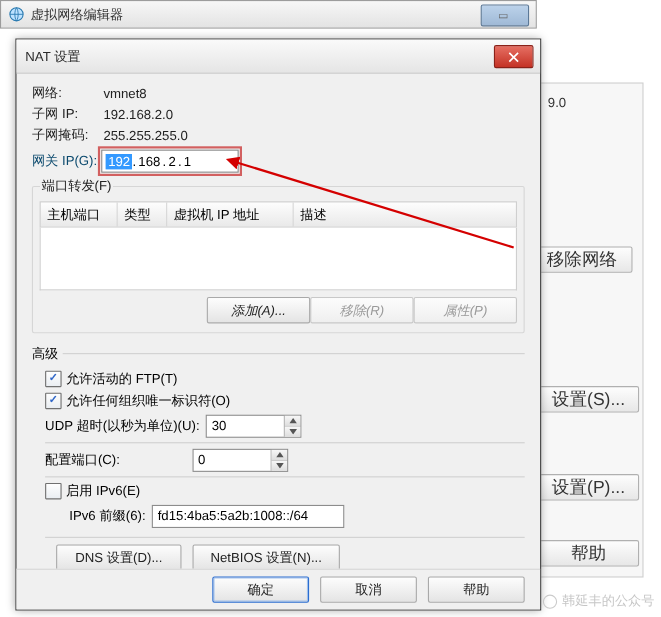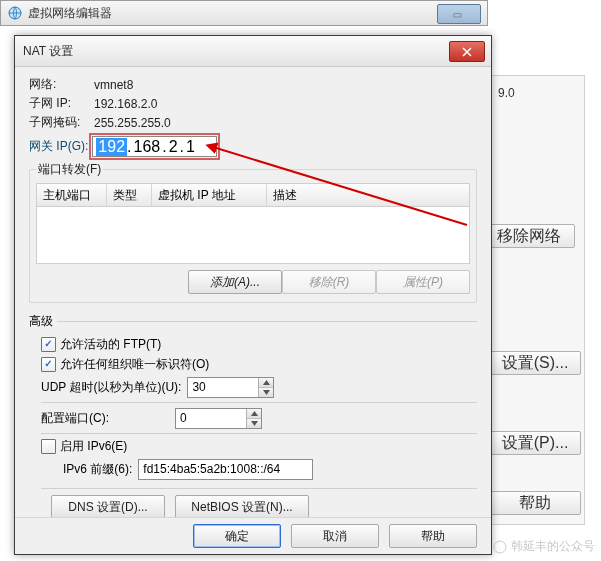--- a/index.html
+++ b/index.html
@@ -86,21 +86,21 @@
   .row { display:flex; align-items:center; height:19px; }
   .row .lab { width:65px; color:#222; }
   .row .val { color:#222; }
 
   .gw-row { display:flex;align-items:center;margin-top:4px;gap:4px;}
   .gw-row .lab { color:#0c4a6e; }
   .ip-input {
     background:#fff;border:1px solid #888;
     height:19px; width:117px;
     display:flex;align-items:center;
-    font-family:inherit;font-size:16px;
+    font-family:inherit;font-size:12px;
     padding:0 3px;
   }
   .ip-input .sel { background:#3399ff;color:#fff;padding:0 2px;}
   .ip-input span { padding:0 2px; }
   .hl { outline:2px solid #d26060; outline-offset:1px; }
   fieldset.group {
     border:1px solid #d6d6d6;
     margin:4px 0 4px 0;
     padding:5px 6px 8px 6px;
     border-radius:2px;

